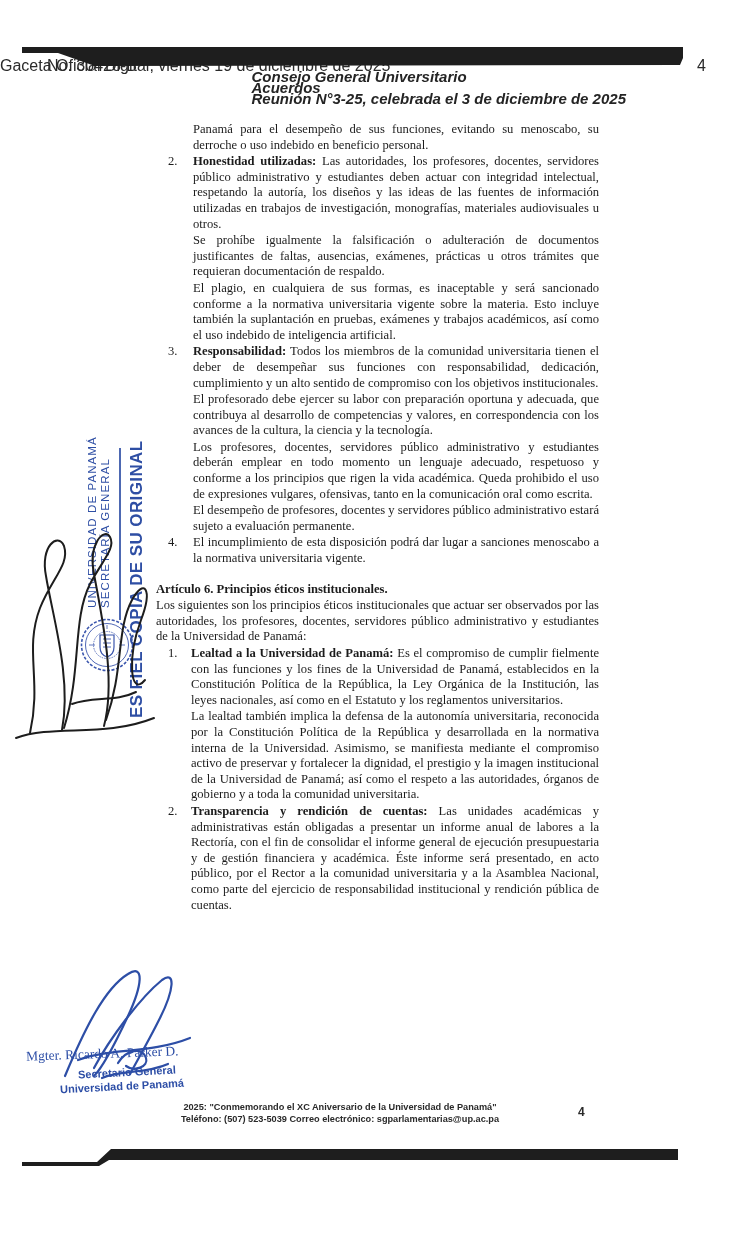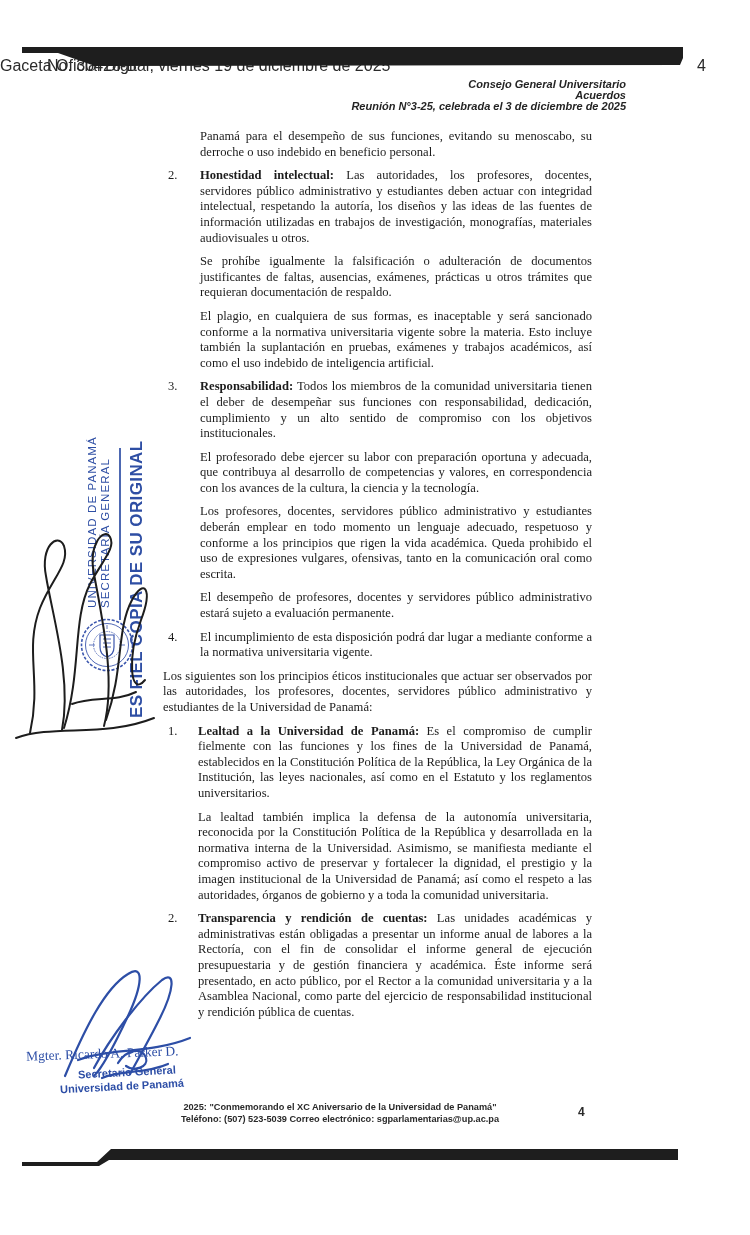--- a/index.html
+++ b/index.html
@@ -1,37 +1,37 @@
 <!DOCTYPE html>
 <html><head>
 <meta charset="utf-8">
 <style>
   html,body{margin:0;padding:0;}
   body{
     width:750px;height:1235px;position:relative;background:#ffffff;
     font-family:"Liberation Serif","DejaVu Serif",serif;color:#1c1c1c;
     overflow:hidden;
   }
-  p{margin:8px;padding:0;}
+  p{margin:1px;padding:0;}
   .abs{position:absolute;}
 
   
   .hdr{font-family:"Liberation Sans","DejaVu Sans",sans-serif;font-size:16px;color:#2a2a2a;margin-top:36px;}
   .hdr-left{left:47px;top:21px;}
   .hdr-center{left:0;top:21px;width:750px;}
   .hdr-page{left:697px;top:21px;}
 
   
   .bar-svg{display:block;}
 
   
   .meta{
-    right:124px;top:79px;text-align:right;
+    right:124px;top:71px;
     font-family:"Liberation Sans","DejaVu Sans",sans-serif;
-    font-weight:bold;font-style:italic;font-size:11px;line-height:11.2px;color:#242424;
+    font-weight:bold;font-style:italic;font-size:15px;line-height:11.2px;color:#242424;
   }
 
   
   .stamp-org{
     left:86px;top:608px;transform-origin:0 0;transform:rotate(-90deg);
     font-family:"Liberation Sans","DejaVu Sans",sans-serif;
     color:#2e4ea4;font-size:11.5px;line-height:13px;letter-spacing:1.1px;white-space:nowrap;
   }
   .stamp-certify{
     left:127px;top:718px;transform-origin:0 0;transform:rotate(-90deg);
@@ -122,40 +122,41 @@
   </g>
 </svg>
 
 <div class="abs content">
 
   <div class="sectionA">
     <p class="just">Panamá para el desempeño de sus funciones, evitando su menoscabo, su derroche o uso indebido en beneficio personal.</p>
 
     <div class="li">
       <span class="num">2.</span>
-      <p class="just"><strong>Honestidad intelectual:</strong> <span>Las autoridades, los profesores, docentes, servidores público administrativo y estudiantes deben actuar con integridad intelectual, respetando la autoría, los diseños y las ideas de las fuentes de información utilizadas en trabajos de investigación, monografías, materiales audiovisuales u otros.</span></p>
+      <p class="just"><strong>Honestidad utilizadas:</strong> <span>Las autoridades, los profesores, docentes, servidores público administrativo y estudiantes deben actuar con integridad intelectual, respetando la autoría, los diseños y las ideas de las fuentes de información utilizadas en trabajos de investigación, monografías, materiales audiovisuales u otros.</span></p>
       <p class="just">Se prohíbe igualmente la falsificación o adulteración de documentos justificantes de faltas, ausencias, exámenes, prácticas u otros trámites que requieran documentación de respaldo.</p>
       <p class="just">El plagio, en cualquiera de sus formas, es inaceptable y será sancionado conforme a la normativa universitaria vigente sobre la materia. Esto incluye también la suplantación en pruebas, exámenes y trabajos académicos, así como el uso indebido de inteligencia artificial.</p>
     </div>
 
     <div class="li">
       <span class="num">3.</span>
       <p class="just"><strong>Responsabilidad:</strong> <span>Todos los miembros de la comunidad universitaria tienen el deber de desempeñar sus funciones con responsabilidad, dedicación, cumplimiento y un alto sentido de compromiso con los objetivos institucionales.</span></p>
       <p class="just">El profesorado debe ejercer su labor con preparación oportuna y adecuada, que contribuya al desarrollo de competencias y valores, en correspondencia con los avances de la cultura, la ciencia y la tecnología.</p>
       <p class="just">Los profesores, docentes, servidores público administrativo y estudiantes deberán emplear en todo momento un lenguaje adecuado, respetuoso y conforme a los principios que rigen la vida académica. Queda prohibido el uso de expresiones vulgares, ofensivas, tanto en la comunicación oral como escrita.</p>
       <p class="just">El desempeño de profesores, docentes y servidores público administrativo estará sujeto a evaluación permanente.</p>
     </div>
 
     <div class="li">
       <span class="num">4.</span>
-      <p class="just">El incumplimiento de esta disposición podrá dar lugar a mediante conforme a la normativa universitaria vigente.</p>
+      <p class="just">El incumplimiento de esta disposición podrá dar lugar a sanciones menoscabo a la normativa universitaria vigente.</p>
     </div>
   </div>
 
   <div>
+    <p class="a6-head">Artículo 6. Principios éticos institucionales.</p>
     <p class="just">Los siguientes son los principios éticos institucionales que actuar ser observados por las autoridades, los profesores, docentes, servidores público administrativo y estudiantes de la Universidad de Panamá:</p>
 
     <div class="a6-list">
       <div class="li">
         <span class="num">1.</span>
         <p class="just"><strong>Lealtad a la Universidad de Panamá:</strong> <span>Es el compromiso de cumplir fielmente con las funciones y los fines de la Universidad de Panamá, establecidos en la Constitución Política de la República, la Ley Orgánica de la Institución, las leyes nacionales, así como en el Estatuto y los reglamentos universitarios.</span></p>
         <p class="just">La lealtad también implica la defensa de la autonomía universitaria, reconocida por la Constitución Política de la República y desarrollada en la normativa interna de la Universidad. Asimismo, se manifiesta mediante el compromiso activo de preservar y fortalecer la dignidad, el prestigio y la imagen institucional de la Universidad de Panamá; así como el respeto a las autoridades, órganos de gobierno y a toda la comunidad universitaria.</p>
       </div>
       <div class="li">
         <span class="num">2.</span>

